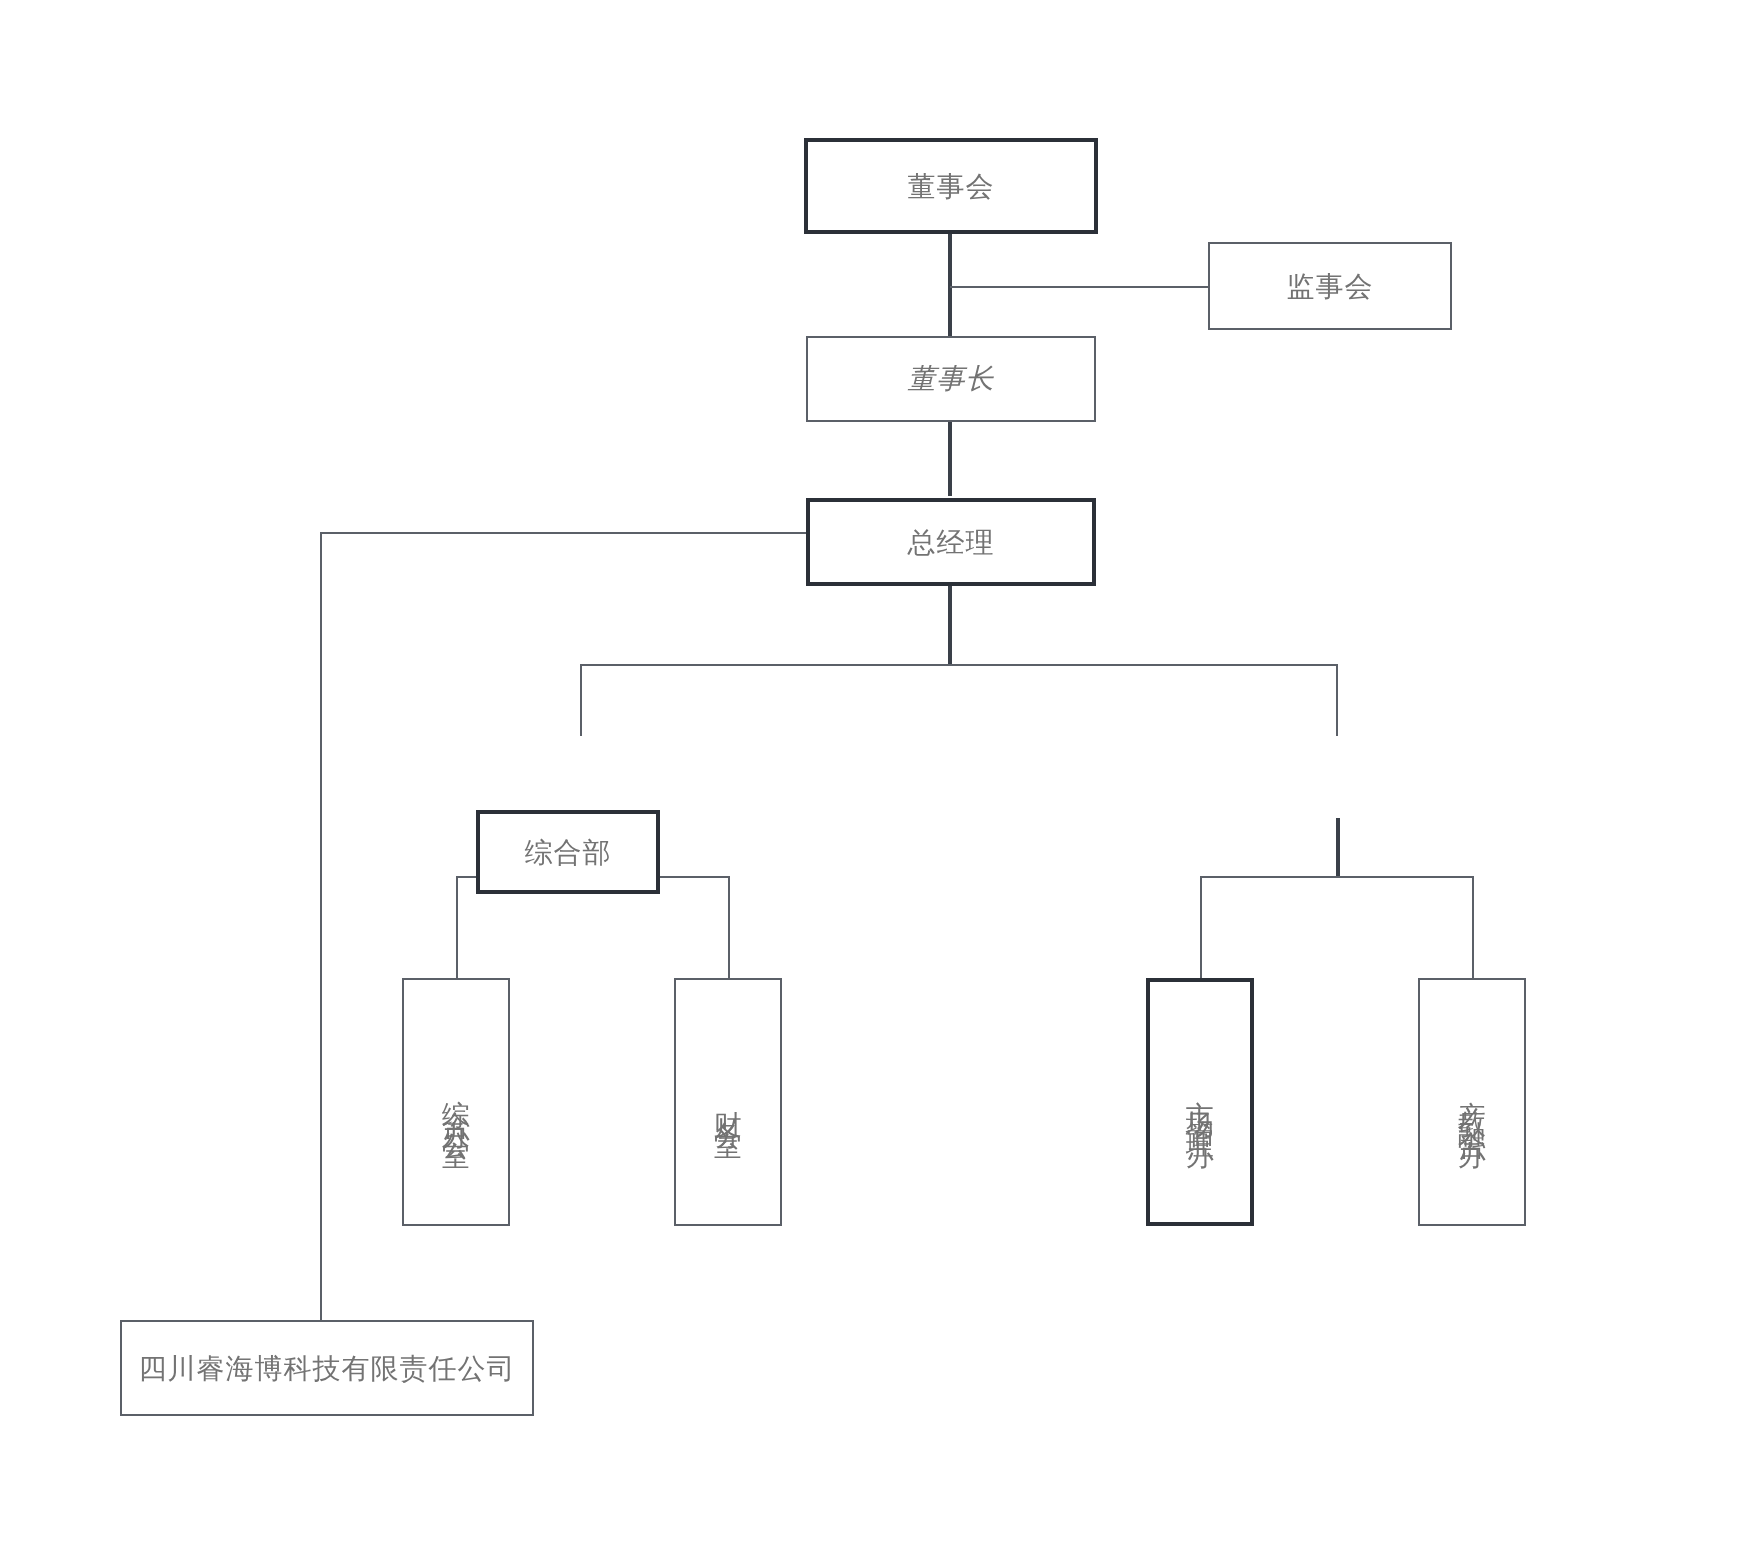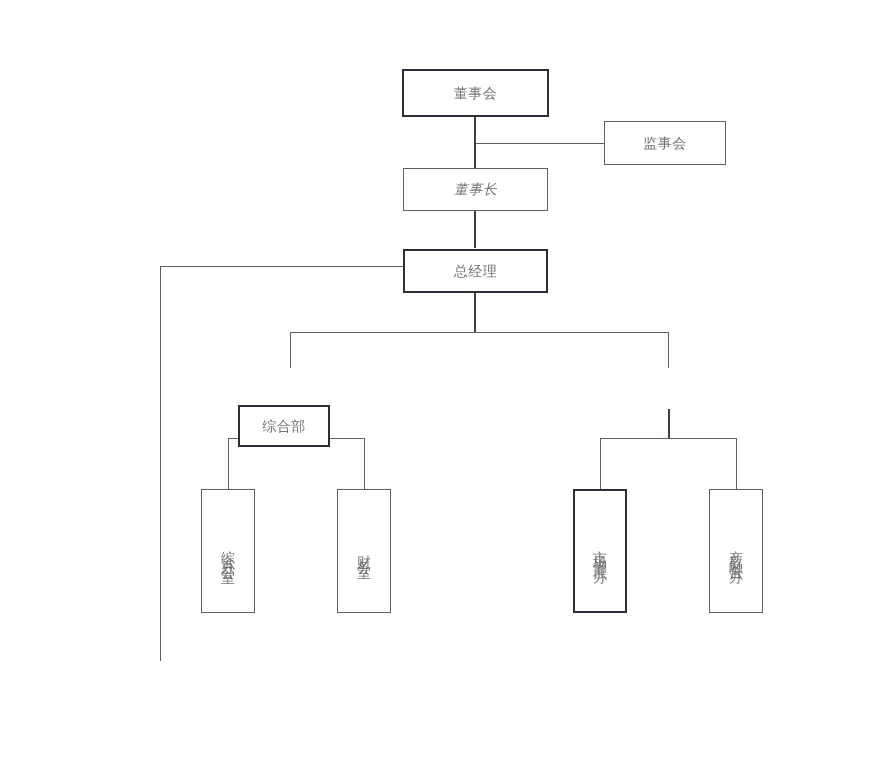--- a/index.html
+++ b/index.html
@@ -117,14 +117,17 @@
   </div>
 
   <div class="node vertical bold" style="left:573px; top:489px; width:54px; height:124px;">
     <span class="label">市场管理办</span>
   </div>
 
   <div class="node vertical" style="left:709px; top:489px; width:54px; height:124px;">
     <span class="label">产教融合办</span>
   </div>
 
+  <div class="node" style="left:60px; top:660px; width:207px; height:48px;">
+    <span class="label">四川睿海博科技有限责任公司</span>
+  </div>
 
 </div>
 
 </body></html>

